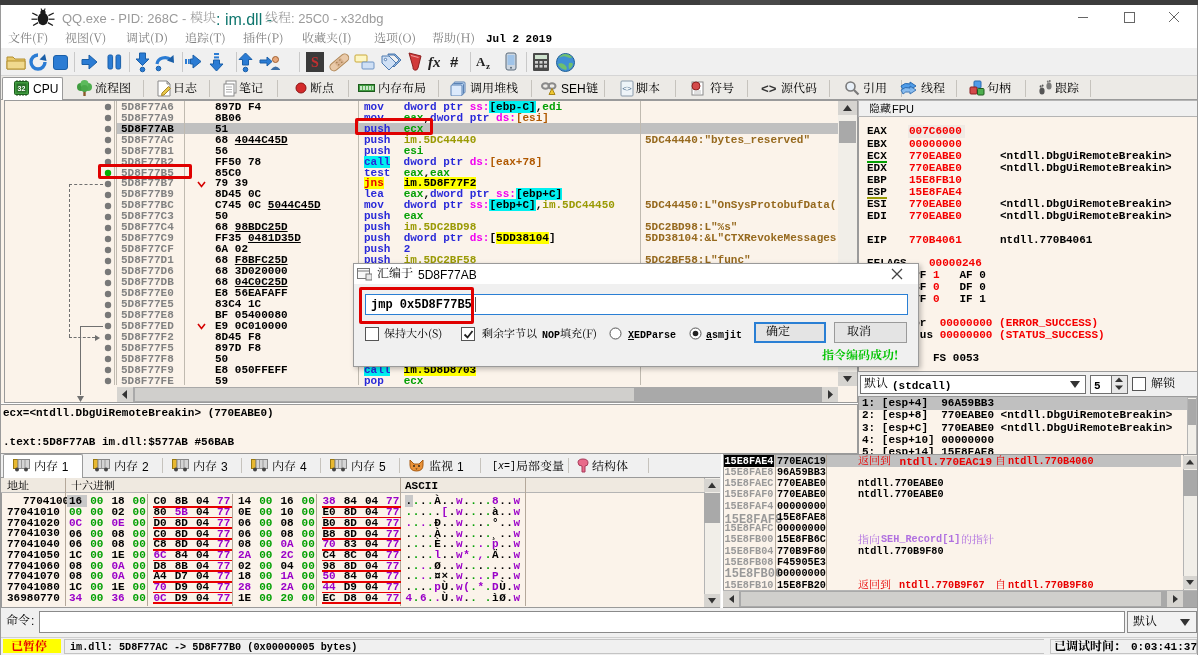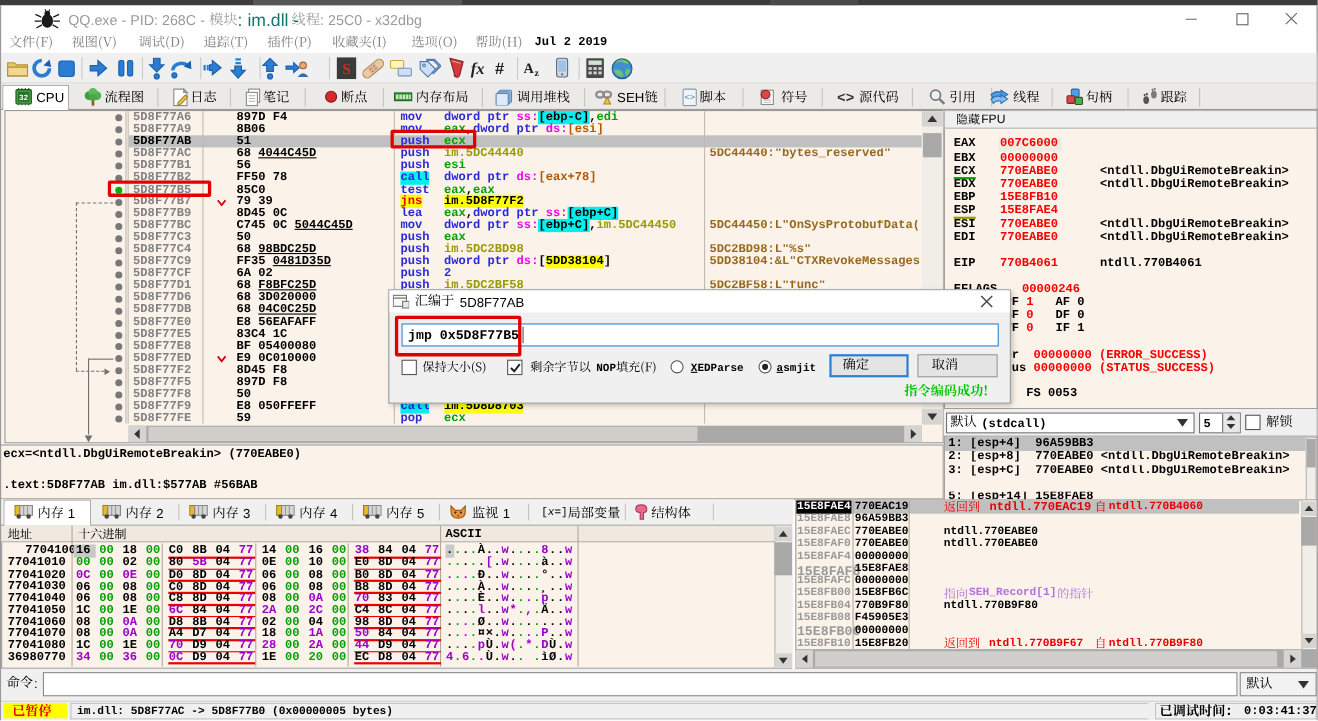--- a/index.html
+++ b/index.html
@@ -852,20 +852,21 @@
       <g fill="#000" transform="translate(0,10.32) scale(1.0000)">
         <use href="#q59" x="0.0"></use>
         <use href="#q60" x="12.0"></use>
       </g>
     </svg>
 <div class="a" style="left:858px;top:396px;width:340px;height:61px;background:#fbf3ea;border:1px solid #9a9a9a"></div>
 <div class="a" style="left:859px;top:397.0px;width:328px;height:12.6px;background:#c0c0c0"></div>
 <div class="m" style="left:862px;top:398.0px;width:325px;overflow:hidden">1: [esp+4]  96A59BB3</div>
 <div class="m" style="left:862px;top:410.3px;width:325px;overflow:hidden">2: [esp+8]  770EABE0 &lt;ntdll.DbgUiRemoteBreakin&gt;</div>
 <div class="m" style="left:862px;top:422.6px;width:325px;overflow:hidden">3: [esp+C]  770EABE0 &lt;ntdll.DbgUiRemoteBreakin&gt;</div>
+<div class="m" style="left:862px;top:434.9px;width:325px;overflow:hidden">4: [esp+10] 00000000</div>
 <div class="m" style="left:862px;top:447.2px;width:325px;overflow:hidden">5: [esp+14] 15E8FAE8</div>
 <div class="a" style="left:1187px;top:397px;width:10px;height:59px;background:#f1eee8;border:1px solid #b4b4b4"></div>
 <div class="a" style="left:1188px;top:399px;width:8px;height:26px;background:#a9a9a9"></div>
 <div class="a" style="left:0px;top:454px;width:721px;height:154px;background:#f0f0f0"></div>
 <div class="a" style="left:1px;top:477px;width:719px;height:131px;background:#fbf3ea;border:1px solid #9a9a9a"></div>
 <div class="a" style="left:2.7px;top:454px;width:80px;height:24px;background:#fff;border:1px solid #9a9a9a;border-bottom:none;border-radius:2px 2px 0 0"></div>
 <div class="a" style="left:162px;top:458px;width:1px;height:15px;background:#c6c3bd"></div>
 <div class="a" style="left:241px;top:458px;width:1px;height:15px;background:#c6c3bd"></div>
 <div class="a" style="left:320px;top:458px;width:1px;height:15px;background:#c6c3bd"></div>
 <div class="a" style="left:399px;top:458px;width:1px;height:15px;background:#c6c3bd"></div>

